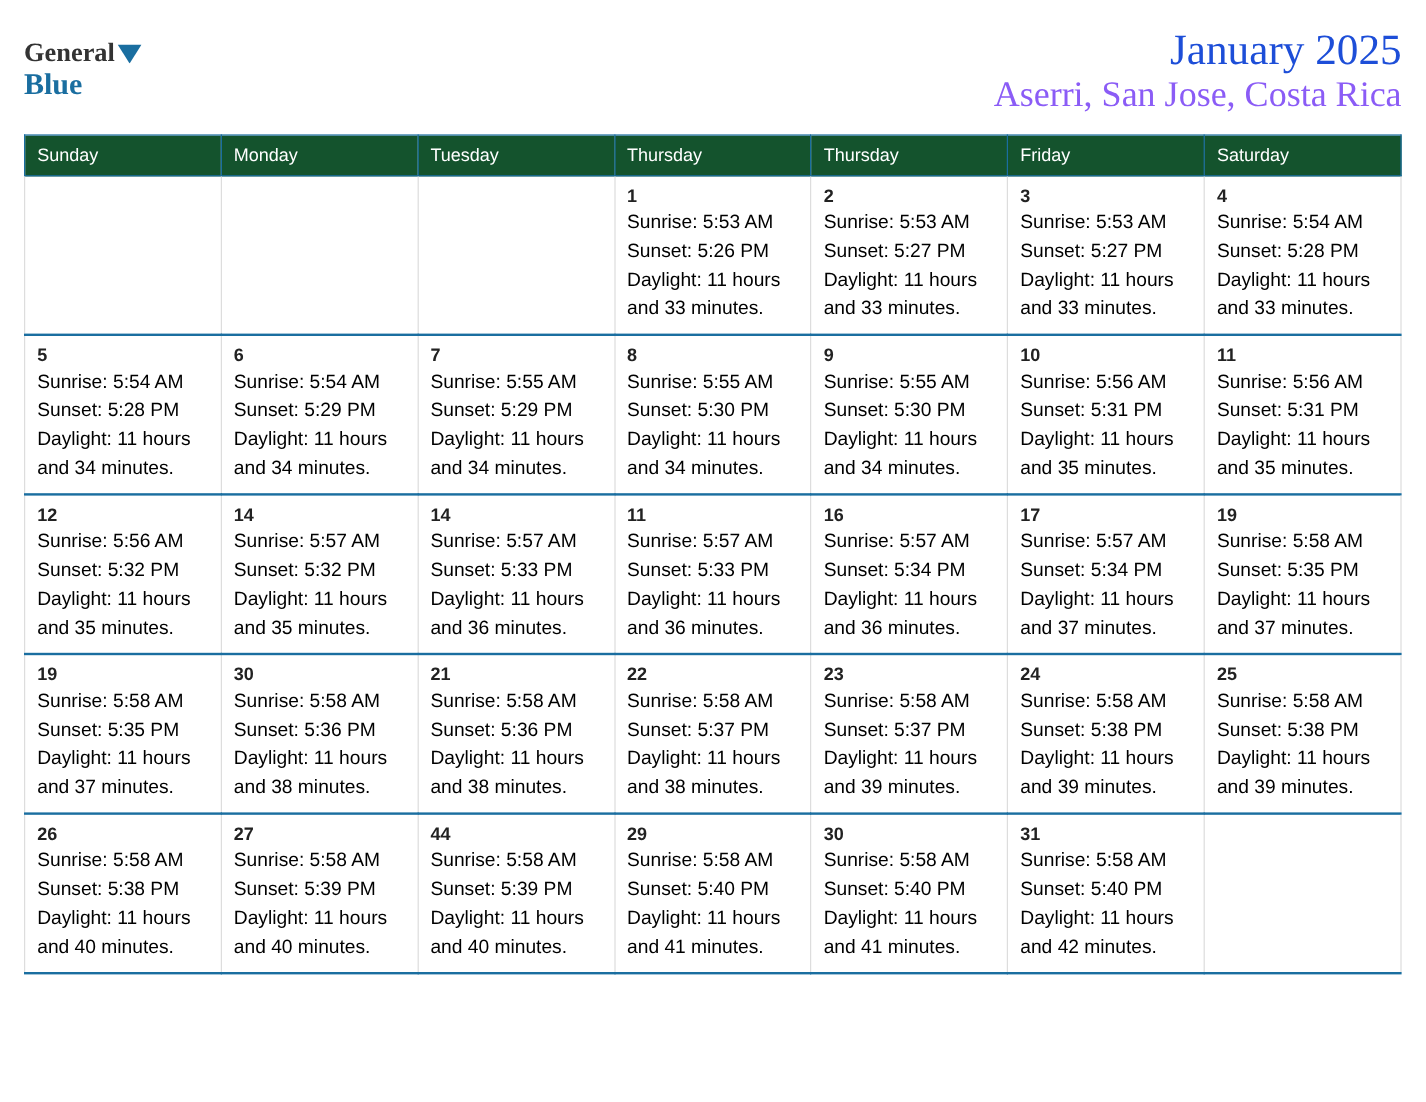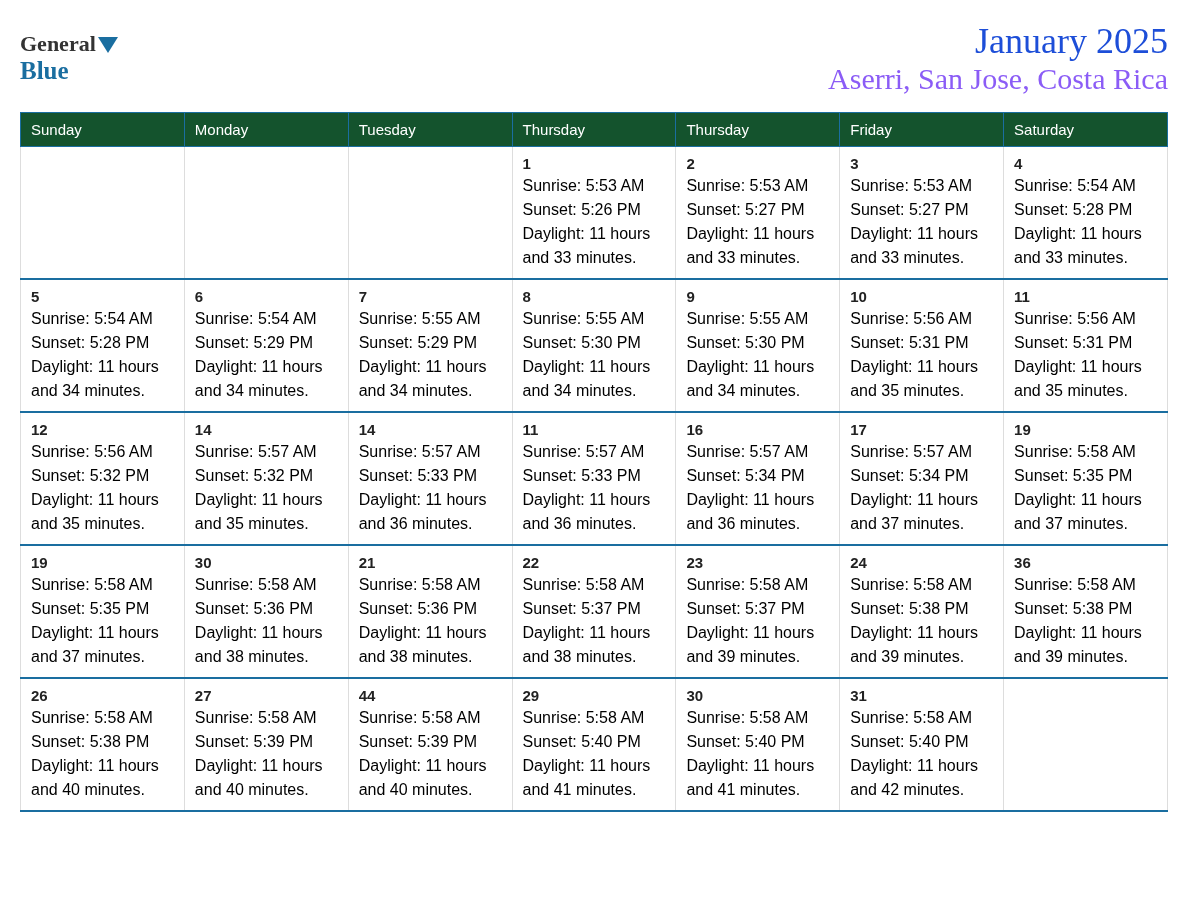--- a/index.html
+++ b/index.html
@@ -276,21 +276,21 @@
 Sunset: 5:37 PM
 Daylight: 11 hours and 39 minutes.</div>
         </td>
         <td>
           <span class="day-num">24</span>
           <div class="day-info" style="white-space: pre-line;">Sunrise: 5:58 AM
 Sunset: 5:38 PM
 Daylight: 11 hours and 39 minutes.</div>
         </td>
         <td>
-          <span class="day-num">36</span>
+          <span class="day-num">25</span>
           <div class="day-info" style="white-space: pre-line;">Sunrise: 5:58 AM
 Sunset: 5:38 PM
 Daylight: 11 hours and 39 minutes.</div>
         </td>
       </tr>
       <tr>
         <td>
           <span class="day-num">26</span>
           <div class="day-info" style="white-space: pre-line;">Sunrise: 5:58 AM
 Sunset: 5:38 PM

